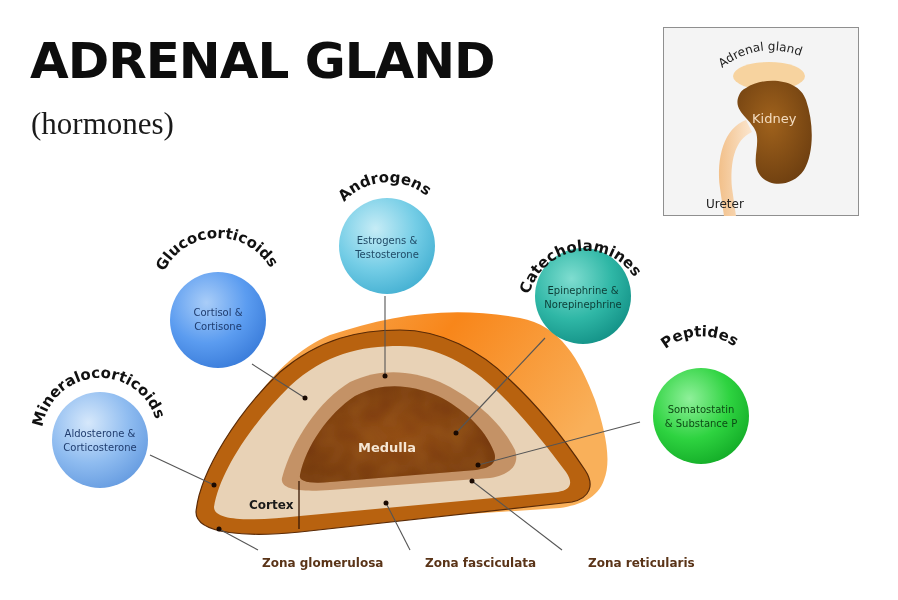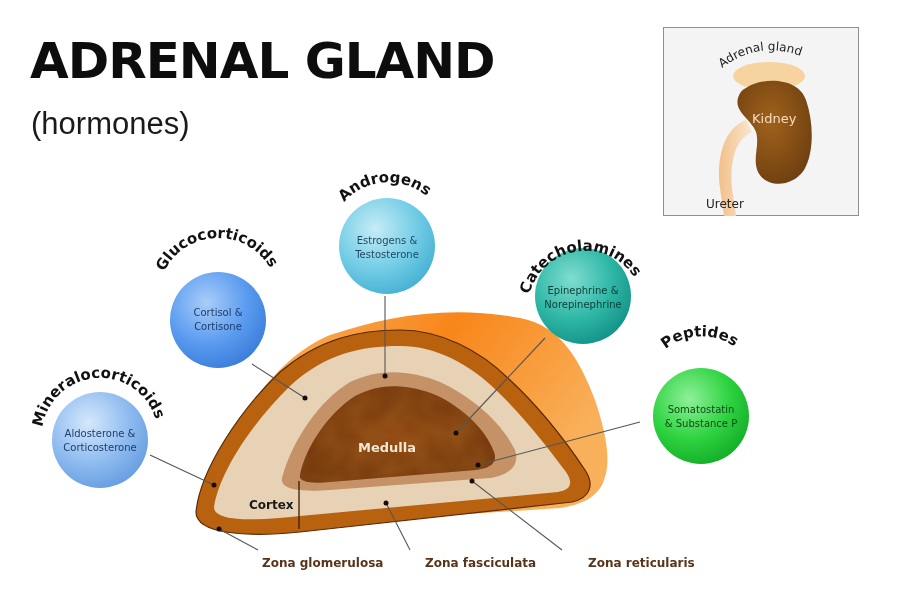--- a/index.html
+++ b/index.html
@@ -1,18 +1,18 @@
 <!DOCTYPE html>
 <html><head>
   <meta charset="utf-8">
   <style>
     html, body { margin: 0; padding: 0; background: #ffffff; }
     body { width: 898px; height: 600px; position: relative; overflow: hidden; font-family: "DejaVu Sans", sans-serif; }
     .title { position: absolute; left: 30px; top: 36px; font-family: "DejaVu Sans", sans-serif; font-weight: bold; font-size: 50px; letter-spacing: -1px; color: #0d0d0d; margin: 0; line-height: 1; }
-    .subtitle { position: absolute; left: 31px; top: 108px; font-family: Liberation Sans, sans-serif; font-size: 31px; color: #1a1a1a; line-height: 1; }
+    .subtitle { position: absolute; left: 31px; top: 108px; font-family: Liberation Serif, serif; font-size: 31px; color: #1a1a1a; line-height: 1; }
     .inset { position: absolute; left: 663px; top: 27px; width: 196px; height: 189px; border: 1.5px solid #8f8f8f; background: #f4f4f4; box-sizing: border-box; }
     svg.main { position: absolute; left: 0; top: 0; }
     svg text { font-family: "DejaVu Sans", sans-serif; }
   </style>
 </head>
 <body>
 
 <h1 class="title">ADRENAL GLAND</h1>
 <div class="subtitle">(hormones)</div>
 

